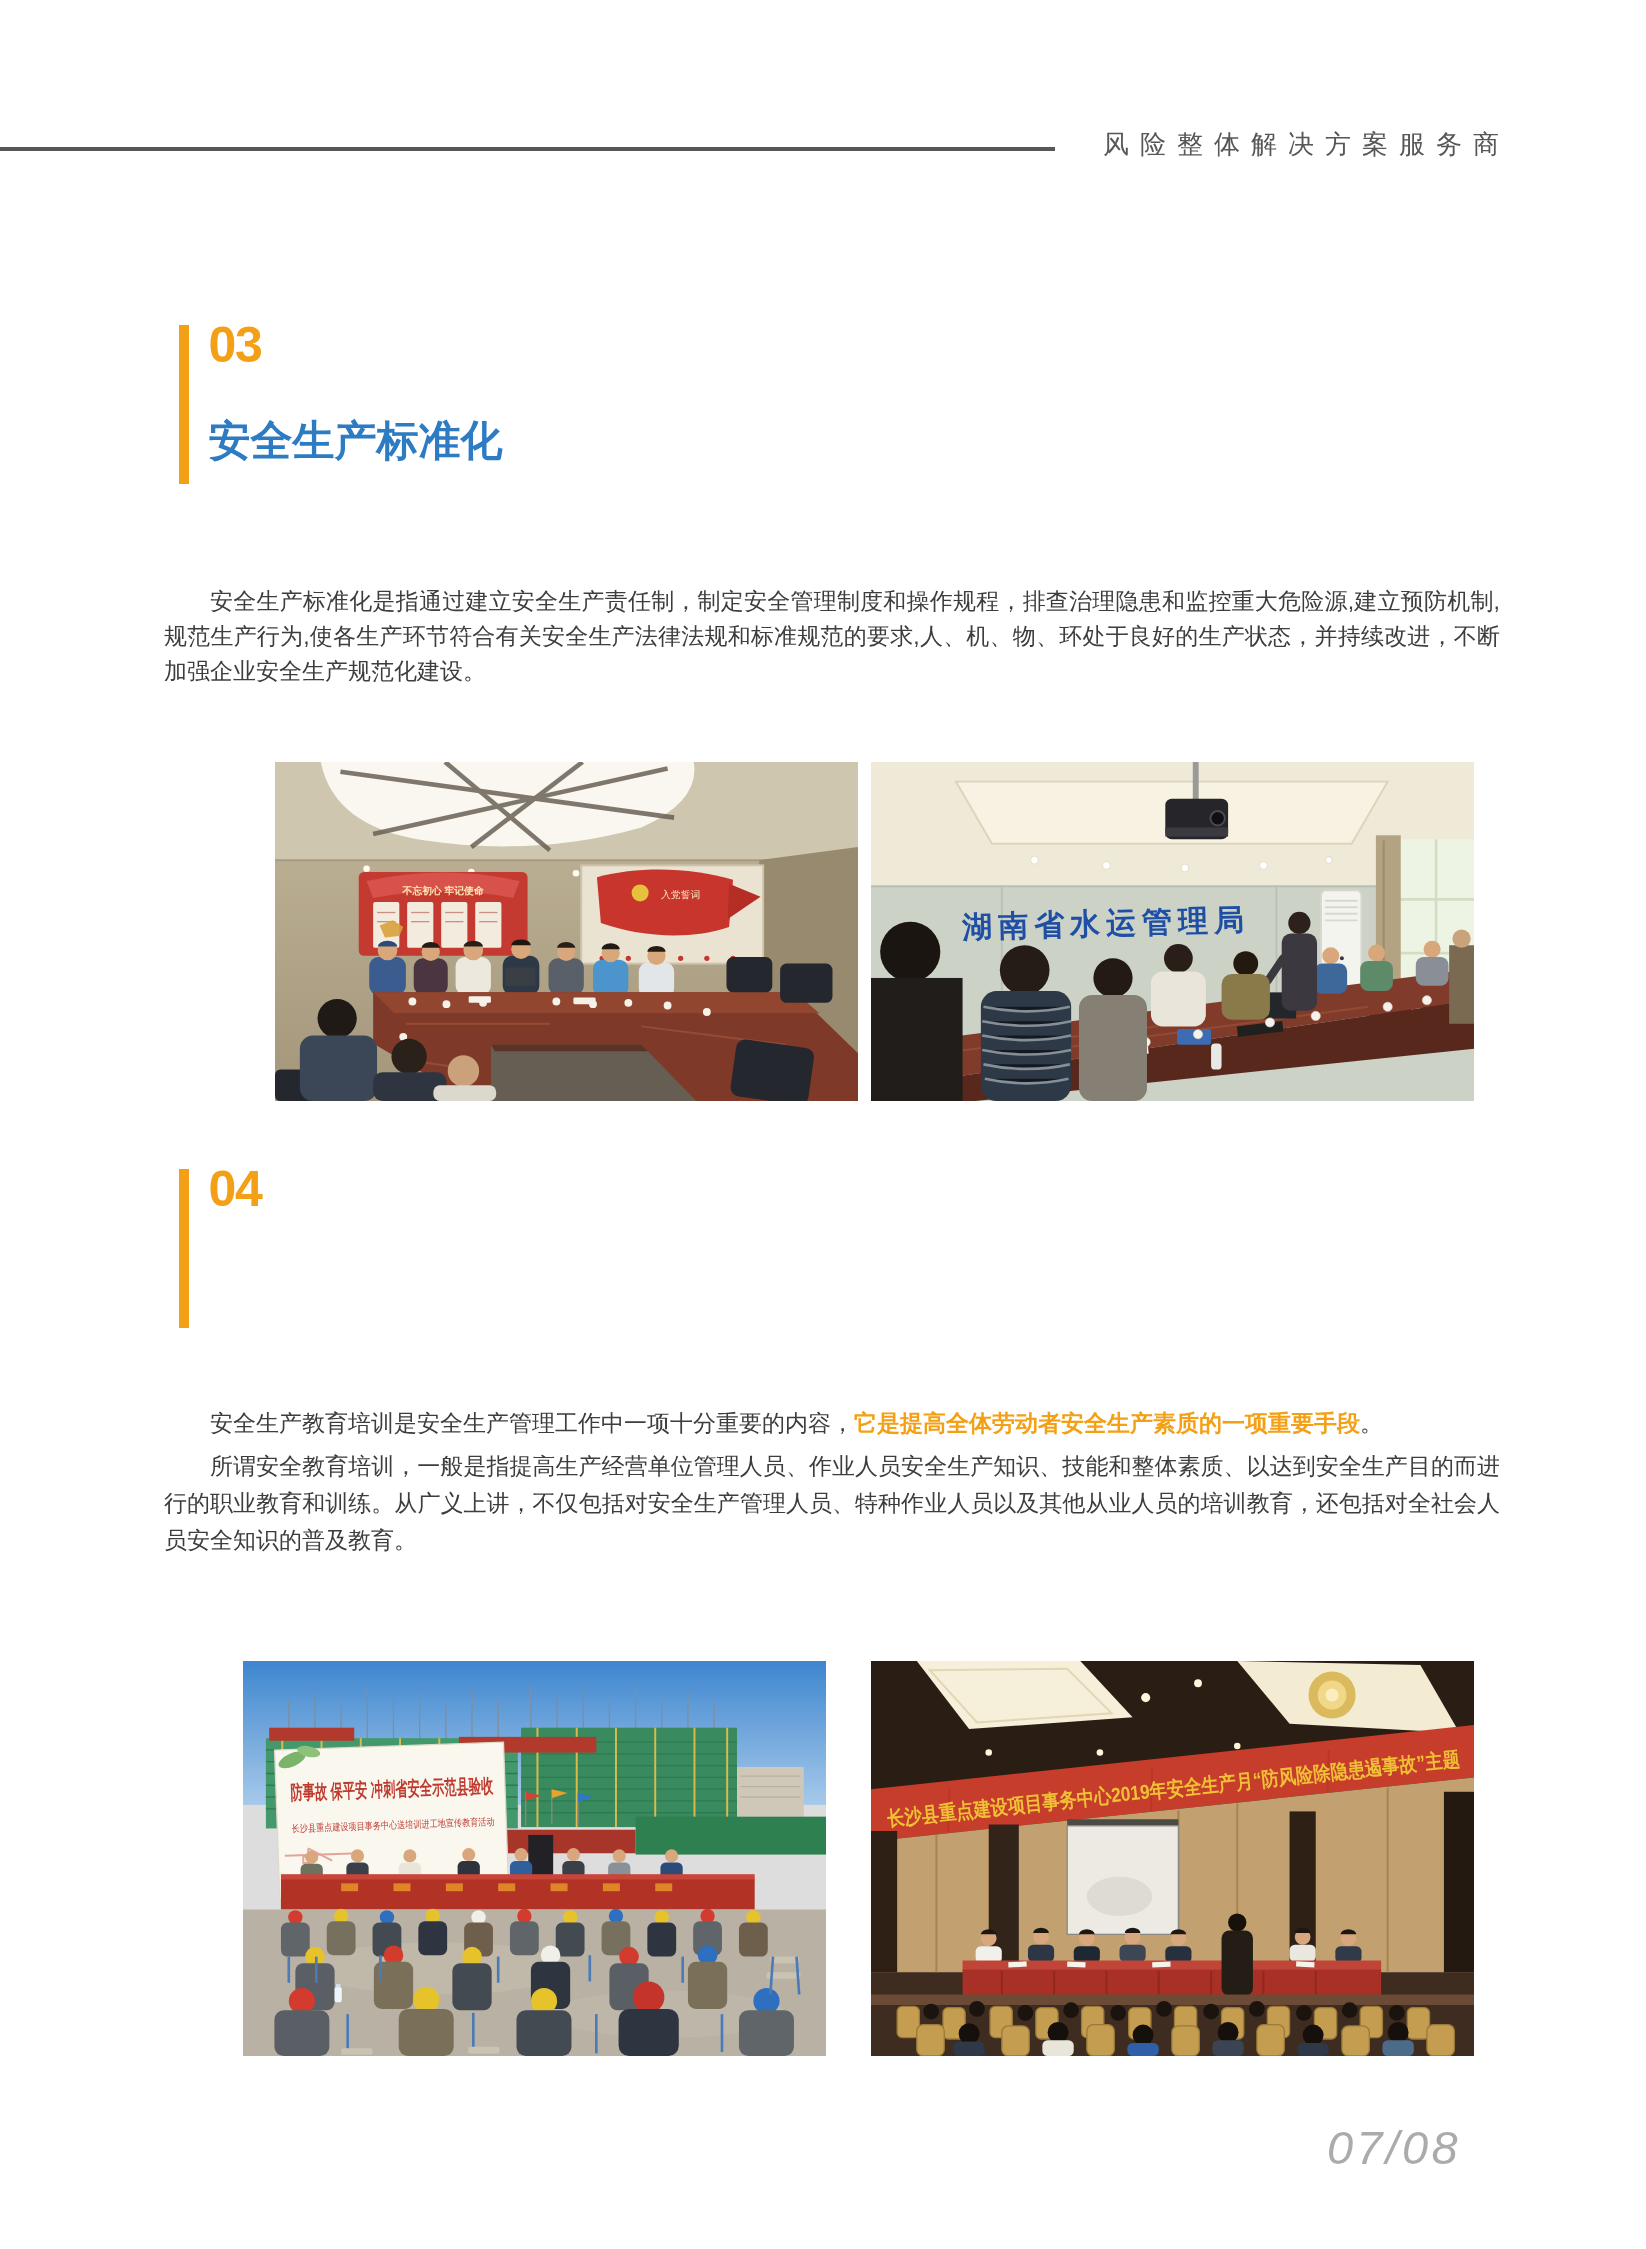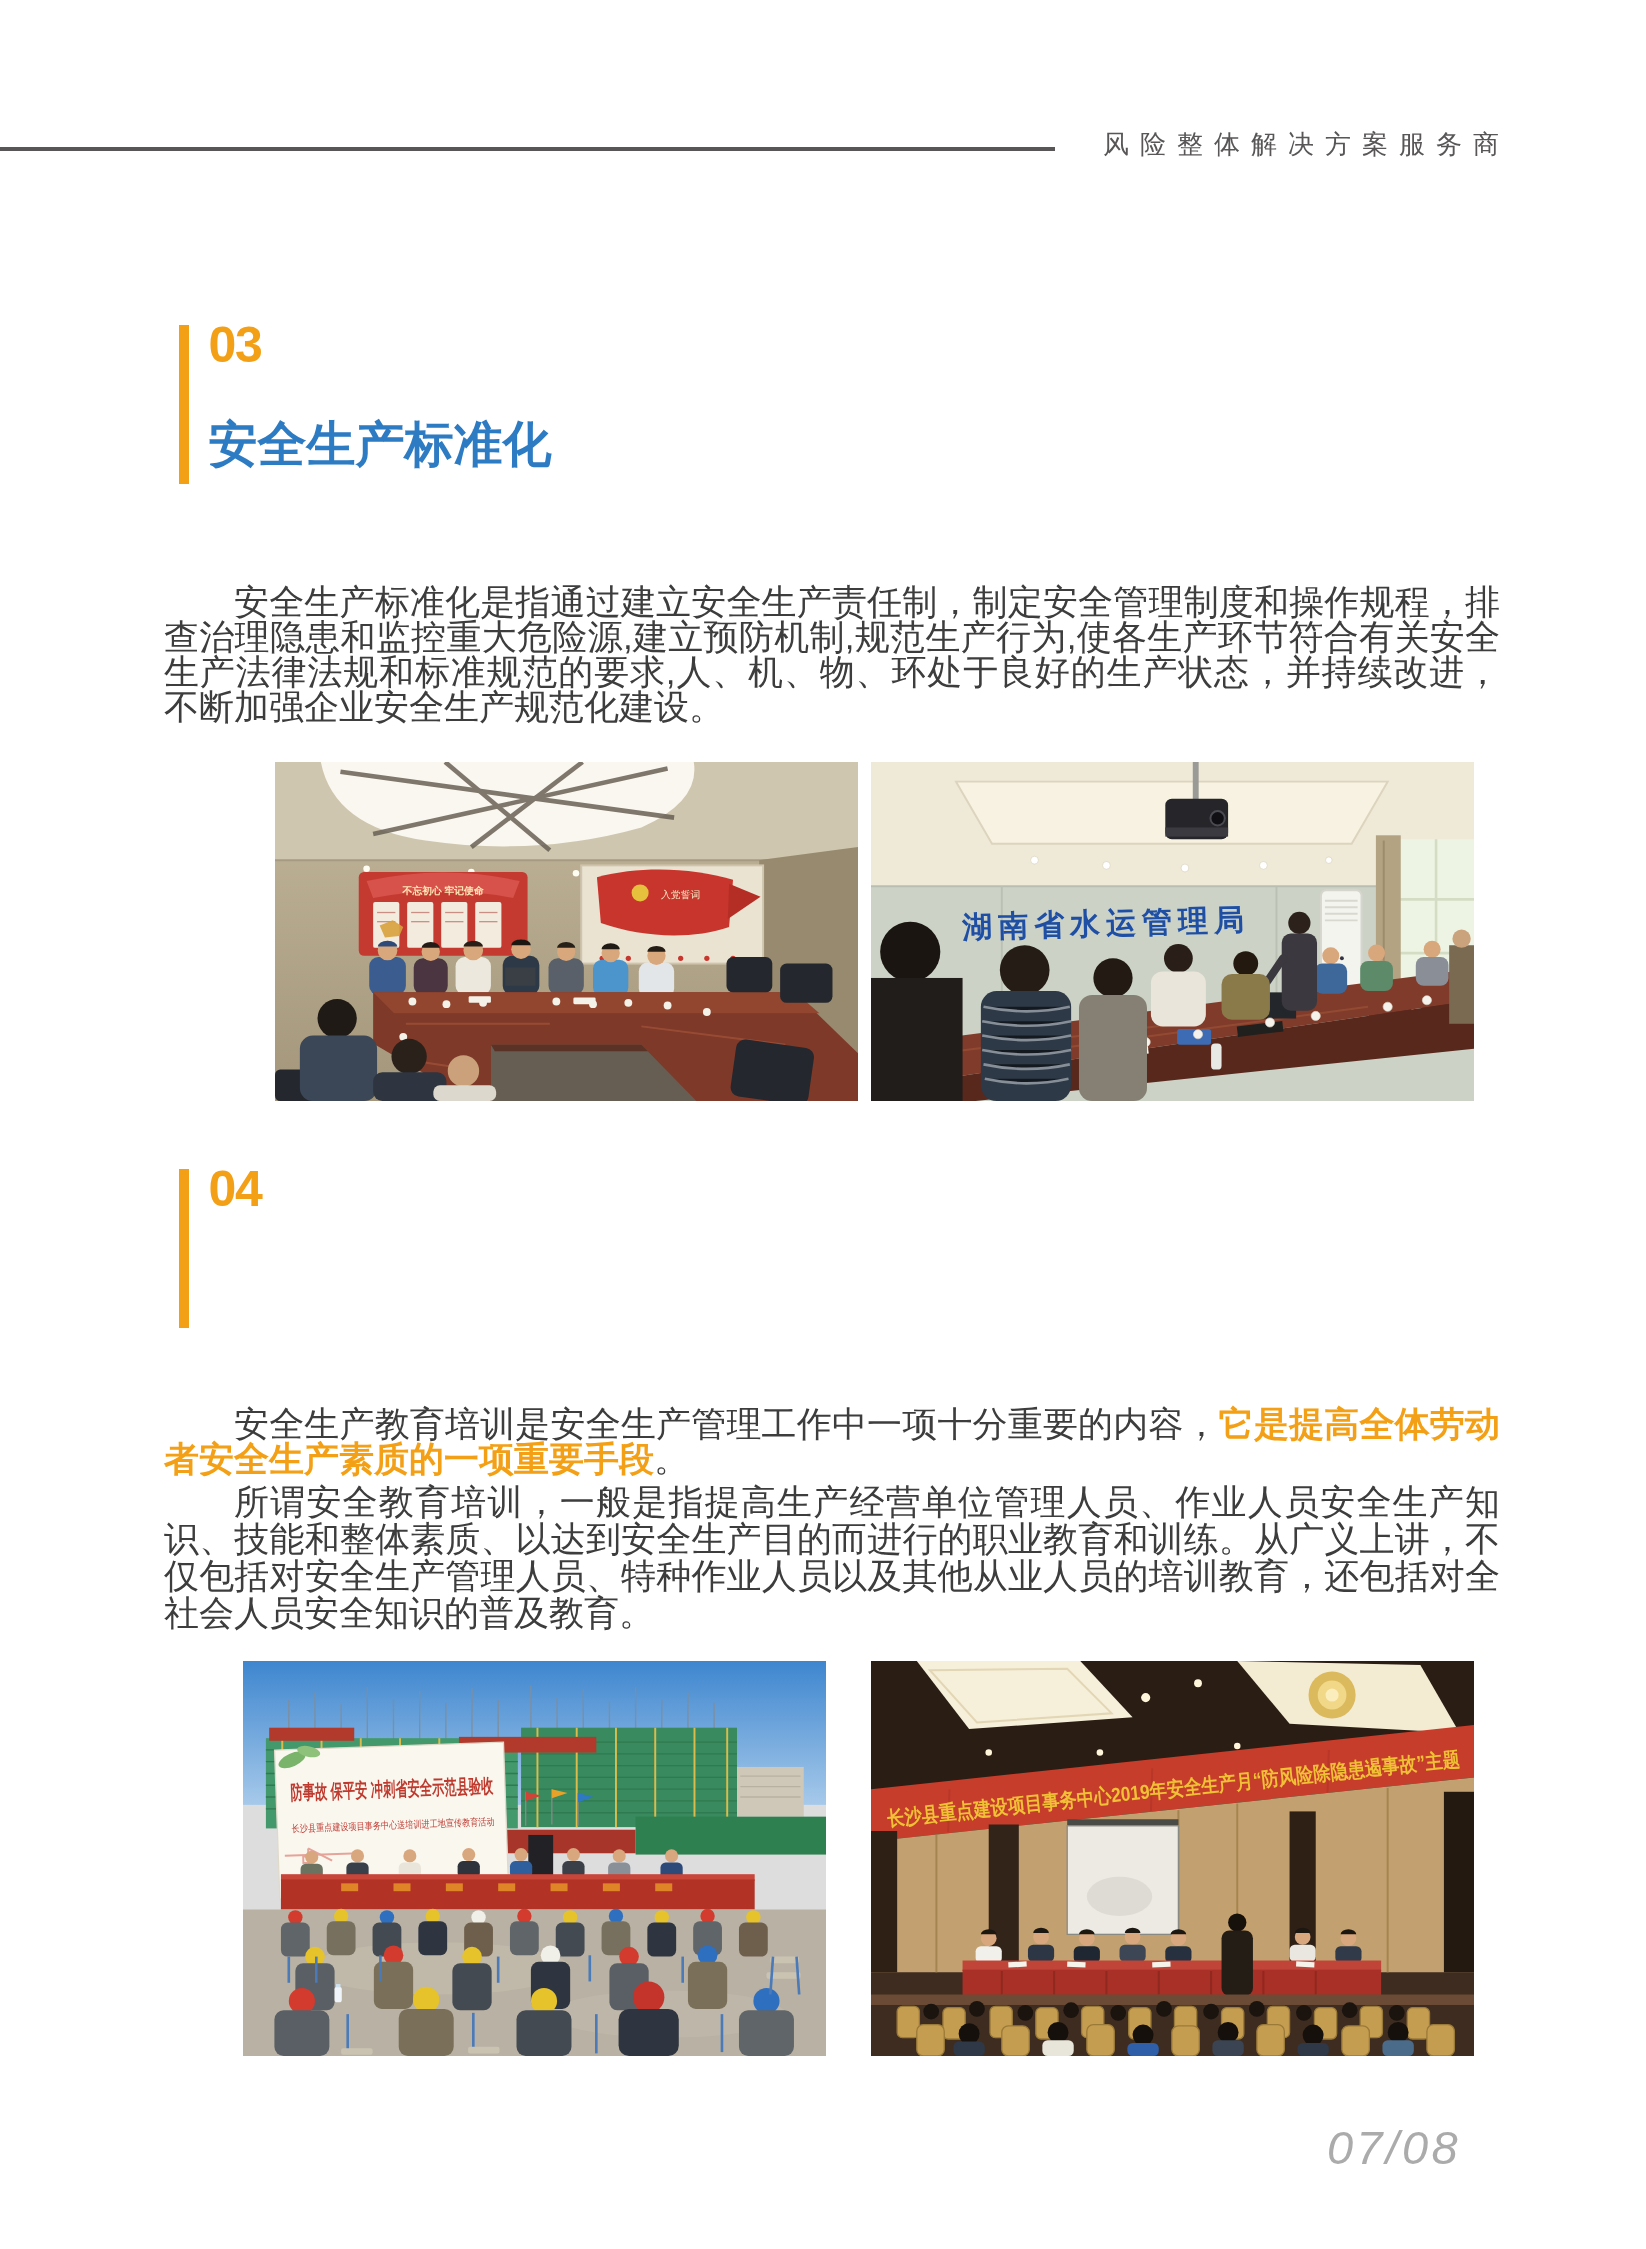--- a/index.html
+++ b/index.html
@@ -19,27 +19,27 @@
   
   .sec { position:absolute; left:179px; width:785px; height:164px; }
   #sec03 { top:325px; }
   #sec04 { top:1169px; }
   .sec-bar { position:absolute; left:0; top:0; width:9.8px; height:159px; background:#F3A016; }
   .sec-num {
     position:absolute; left:29.4px; top:-5.2px; font-size:50px; font-weight:bold;
     color:#F3A016; line-height:1; letter-spacing:-1.3px;
   }
   .sec-title {
-    position:absolute; left:29.4px; top:92px; font-size:49px; line-height:1.12;
+    position:absolute; left:29.4px; top:92px; font-size:42px; line-height:1.12;
     color:#2D7CC3; font-weight:600; white-space:nowrap;
   }
 
   
   .body-text {
-    position:absolute; left:164px; width:1336px; font-size:35px; line-height:35px;
+    position:absolute; left:164px; width:1336px; font-size:23px; line-height:35px;
     color:#3D3D3D; text-align:justify;
   }
   #text03 { top:584px; }
   #text04 { top:1406px; }
   .body-text p { text-indent:2em; }
   #text04 p + p { margin-top:6.5px; line-height:37px; }
   .hl { color:#F3A016; font-weight:bold; }
 
   
   .photo { position:absolute; overflow:hidden; background:#ddd; }

